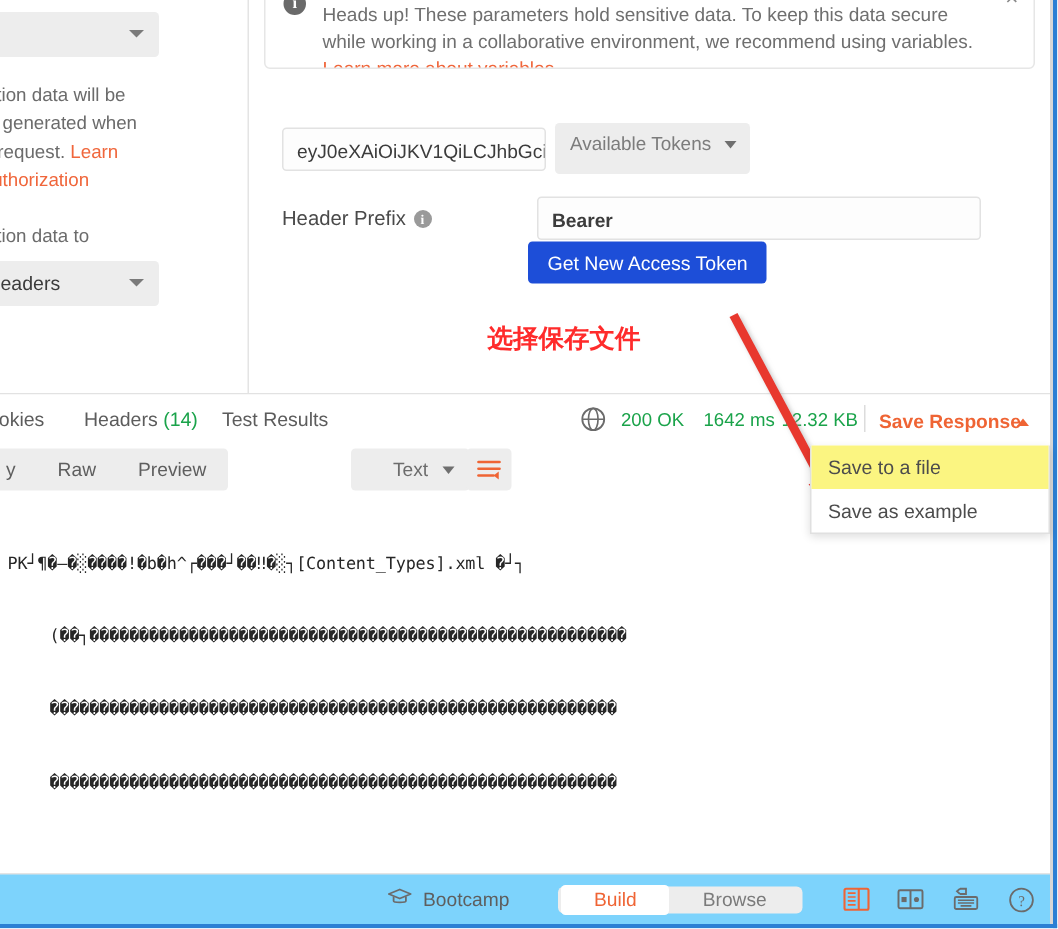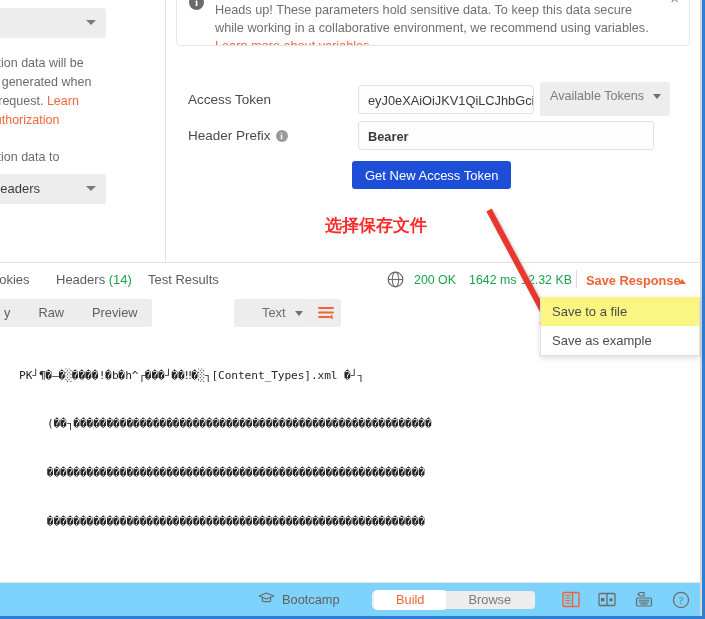--- a/index.html
+++ b/index.html
@@ -266,21 +266,21 @@
   .raw-body {
     position: absolute; left: 0; top: 72px;
     width: 700px; height: 222px;
     overflow: hidden;
     font-family: "DejaVu Sans Mono", "Liberation Mono", monospace;
     font-size: 11.2px;
     line-height: 16.3px;
     color: #262626;
     white-space: pre;
     letter-spacing: -0.1px;
-    padding-left: 19px;
+    padding-left: 5px;
   }
   .raw-body .ln { display: block; height: 16.3px; overflow: hidden; }
   .raw-body .ind1 { padding-left: 28px; }
 
   
   .dropdown {
     position: absolute;
     left: 540px; top: 297px;
     width: 160px;
     background: #fff;
@@ -366,29 +366,28 @@
       <div class="warn-banner">
         <span class="info-ic">i</span>
         <span class="close-x">×</span>
         <span>Heads up! These parameters hold sensitive data. To keep this data secure while</span>
         <span>working in a collaborative environment, we recommend using variables.</span>
         <span class="lnk">Learn</span>
         <span class="lnk">more about variables</span>
       </div>
 
       <div class="field-row" style="left:22px; top:82px; width:512px;">
-        <div class="field-label">Access Token</div>
         <div class="txt-input" style="width:176px;" title="Token">eyJ0eXAiOiJKV1QiLCJhbGciO</div>
         <div class="avail-tokens">
           <span>Available Tokens</span>
           <span class="caret"></span>
         </div>
       </div>
 
-      <div class="field-row" style="left:22px; top:121px; width:512px;">
+      <div class="field-row" style="left:22px; top:131px; width:512px;">
         <div class="field-label">
           <span>Header Prefix</span><span class="info-ic info-small">i</span>
         </div>
         <div class="txt-input" style="width:296px;font-weight:bold;" title="Bearer">Bearer</div>
       </div>
 
       <button class="btn-orange" style="left:186px; top:161px;">Get New Access Token</button>
     </div>
 
     <div class="cn-anno">选择保存文件</div>

